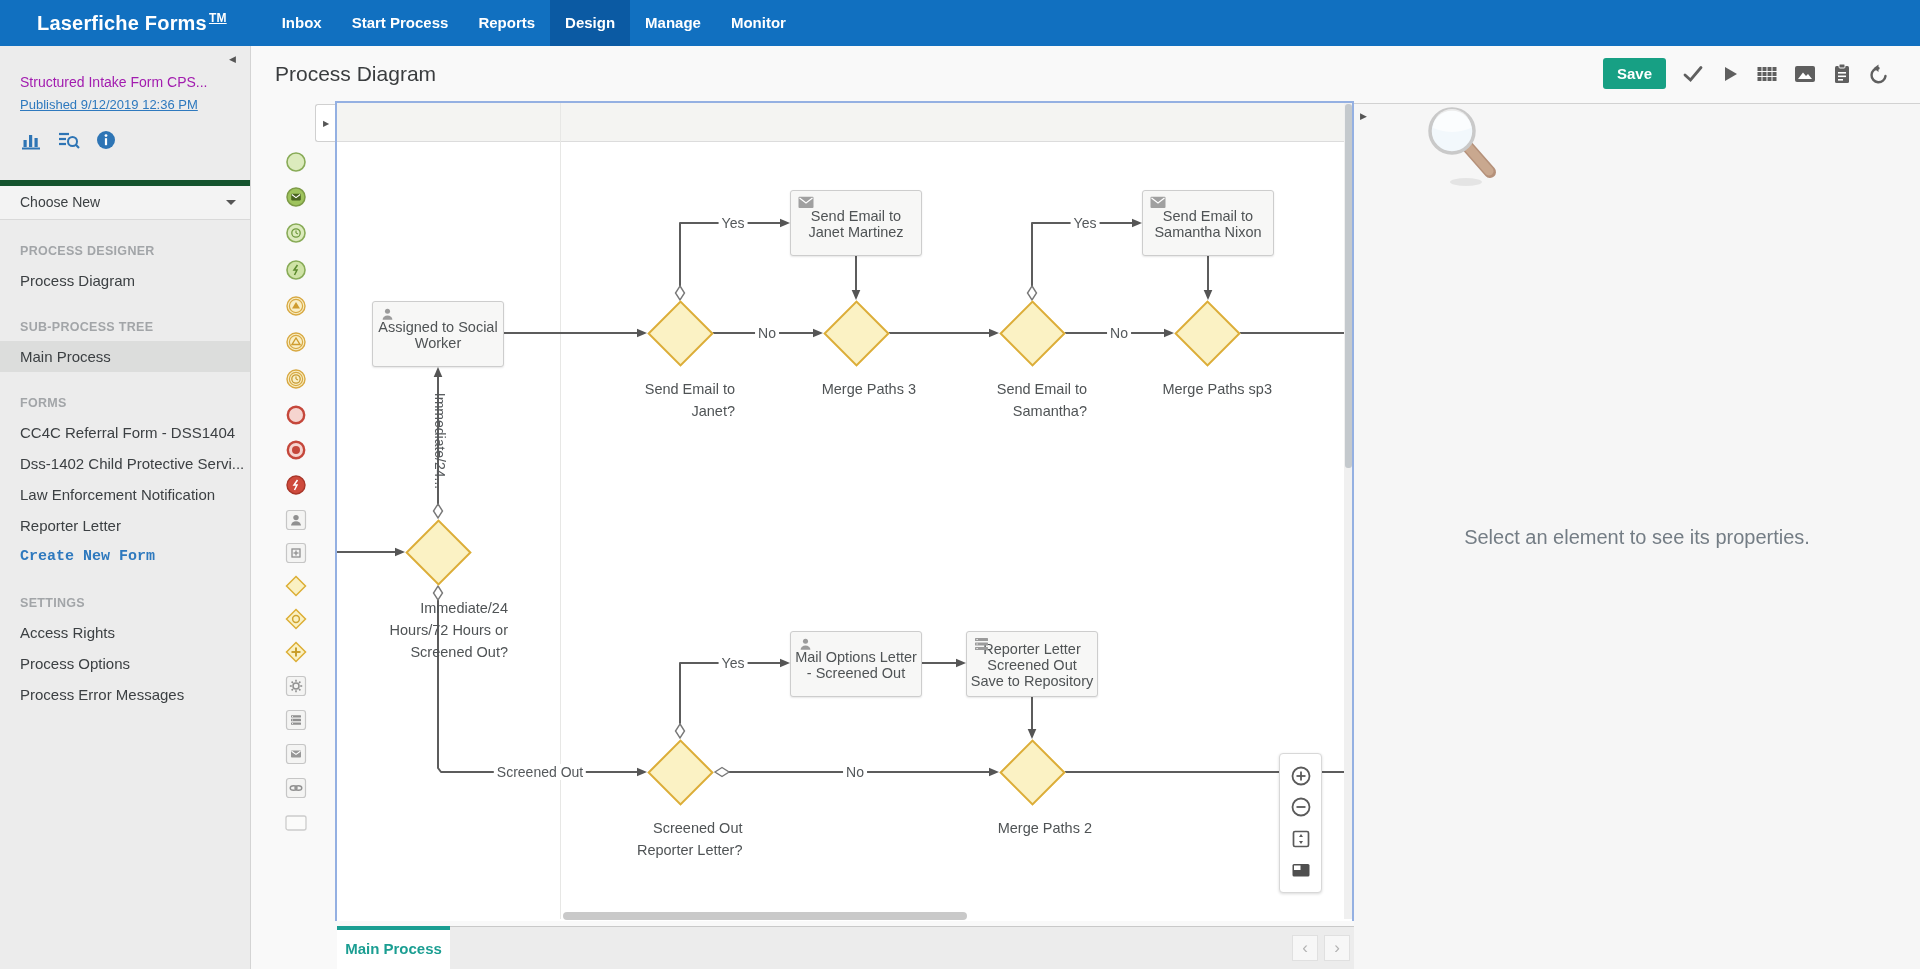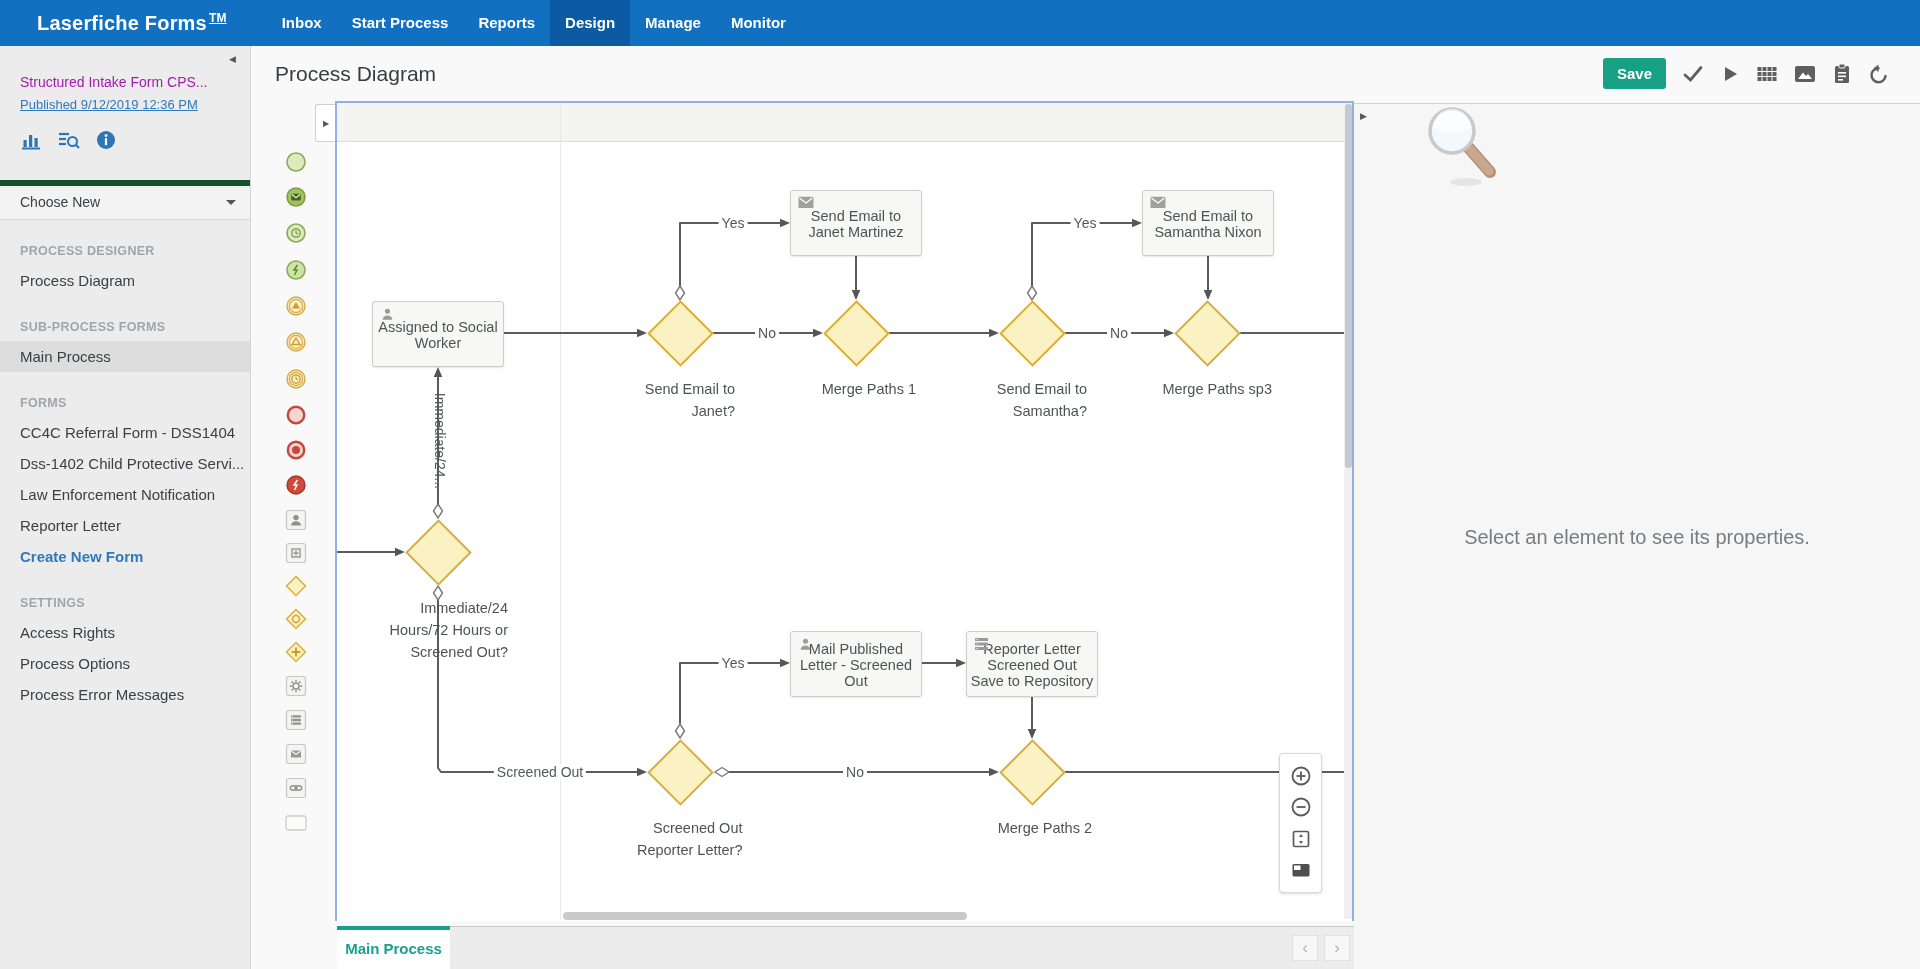--- a/index.html
+++ b/index.html
@@ -28,21 +28,21 @@
   .sb-tools{display:flex;gap:15px;padding:17px 20px 0 20px;align-items:center;}
   .sb-tools span{cursor:pointer;display:inline-flex;}
   .choose-row{margin-top:29px;height:33px;line-height:33px;background:#f3f3f3;
     border-top:6px solid #14532d;border-bottom:1px solid #d9d9d9;
     padding:0 20px;font-size:14px;color:#3c4043;position:relative;cursor:pointer;}
   .choose-row .caret{position:absolute;right:14px;top:14px;border-top-color:#555;}
   .sb-section{margin-top:24px;}
   .sb-heading{padding:0 20px 7px 20px;font-size:12.5px;font-weight:700;color:#a2a5a8;letter-spacing:.3px;}
   .sb-item{height:31px;line-height:31px;padding:0 20px;font-size:15px;color:#3c4043;cursor:pointer;white-space:nowrap;overflow:hidden;}
   .sb-item.selected{background:#dcdddc;}
-  .sb-item.link{color:#2e79be;font-weight:600;}
+  .sb-item.link{color:#2e79be;font-weight:600;font-family:Liberation Mono, monospace;}
 
   
   .page-title{position:absolute;left:275px;top:62px;font-size:21px;color:#3a3d3f;}
   .toolbar{position:absolute;right:30px;top:58px;display:flex;align-items:center;gap:16px;}
   .save-btn{background:#17a084;color:#fff;border:none;border-radius:3px;font-size:15px;font-weight:600;
     padding:7px 14px;cursor:pointer;font-family:inherit;}
   .tbtn{display:inline-flex;cursor:pointer;}
 
   
   .canvas-frame{position:absolute;left:335px;top:101px;width:1019px;height:820px;box-sizing:border-box;
@@ -149,21 +149,21 @@
     <div class="choose-row">
       <span>Choose New</span>
       <span class="caret"></span>
     </div>
     <div>
         <div class="sb-section">
           <div class="sb-heading">PROCESS DESIGNER</div>
           <div class="sb-item">Process Diagram</div>
         </div>
         <div class="sb-section">
-          <div class="sb-heading">SUB-PROCESS FORMS</div>
+          <div class="sb-heading">SUB-PROCESS TREE</div>
           <div class="sb-item selected">Main Process</div>
         </div>
         <div class="sb-section">
           <div class="sb-heading">FORMS</div>
           <div class="sb-item">CC4C Referral Form - DSS1404</div>
           <div class="sb-item">Dss-1402 Child Protective Servi...</div>
           <div class="sb-item">Law Enforcement Notification</div>
           <div class="sb-item">Reporter Letter</div>
           <div class="sb-item link">Create New Form</div>
         </div>
@@ -401,37 +401,37 @@
                 <rect x="0.5" y="0.8" width="15" height="11.2" rx="1" fill="#a0a0a0"></rect>
                 <polyline points="1.5,2 8,7 14.5,2" stroke="#fff" stroke-width="1.2" fill="none"></polyline>
               </svg></span>
             <span>Send Email to Samantha Nixon</span>
           </div>
           <div class="task" style="left: 453px; top: 528px;">
             <span class="node-icon"><svg width="15" height="15" viewBox="0 0 16 16">
                 <circle cx="8" cy="4.6" r="2.7" fill="#9b9b9b"></circle>
                 <path d="M2.8,13.5 a5.2,4.4 0 0 1 10.4,0 z" fill="#9b9b9b"></path>
               </svg></span>
-            <span>Mail Published Letter - Screened Out</span>
+            <span>Mail Options Letter - Screened Out</span>
           </div>
           <div class="task" style="left: 629px; top: 528px;">
             <span class="node-icon"><svg width="15" height="14" viewBox="0 0 15 14">
                 <rect x="1" y="1" width="13" height="3" rx="0.6" fill="#9b9b9b"></rect>
                 <rect x="1" y="5.5" width="13" height="3" rx="0.6" fill="#9b9b9b"></rect>
                 <rect x="1" y="10" width="13" height="3" rx="0.6" fill="#9b9b9b"></rect>
                 <rect x="2.5" y="2" width="1.2" height="1" fill="#fff"></rect>
                 <rect x="2.5" y="6.5" width="1.2" height="1" fill="#fff"></rect>
                 <rect x="2.5" y="11" width="1.2" height="1" fill="#fff"></rect>
               </svg></span>
             <span>Reporter Letter Screened Out Save to Repository</span>
           </div>
           <div class="gateway" style="left: 319.5px; top: 206.5px;"></div>
           <div class="gw-label" style="left: 343px; top: 275px; width: 110px;">Send Email to Janet?</div>
           <div class="gateway" style="left: 495.5px; top: 206.5px;"></div>
-          <div class="gw-label" style="left: 519px; top: 275px; width: 120px;">Merge Paths 1</div>
+          <div class="gw-label" style="left: 519px; top: 275px; width: 120px;">Merge Paths 3</div>
           <div class="gateway" style="left: 671.5px; top: 206.5px;"></div>
           <div class="gw-label" style="left: 695px; top: 275px; width: 110px;">Send Email to Samantha?</div>
           <div class="gateway" style="left: 846.5px; top: 206.5px;"></div>
           <div class="gw-label" style="left: 870px; top: 275px; width: 130px;">Merge Paths sp3</div>
           <div class="gateway" style="left: 77.5px; top: 425.5px;"></div>
           <div class="gw-label" style="left: 101px; top: 494px; width: 140px;">Immediate/24 Hours/72 Hours or Screened Out?</div>
           <div class="gateway" style="left: 319.5px; top: 645.5px;"></div>
           <div class="gw-label" style="left: 343px; top: 714px; width: 125px;">Screened Out Reporter Letter?</div>
           <div class="gateway" style="left: 671.5px; top: 645.5px;"></div>
           <div class="gw-label" style="left: 695px; top: 714px; width: 120px;">Merge Paths 2</div>

